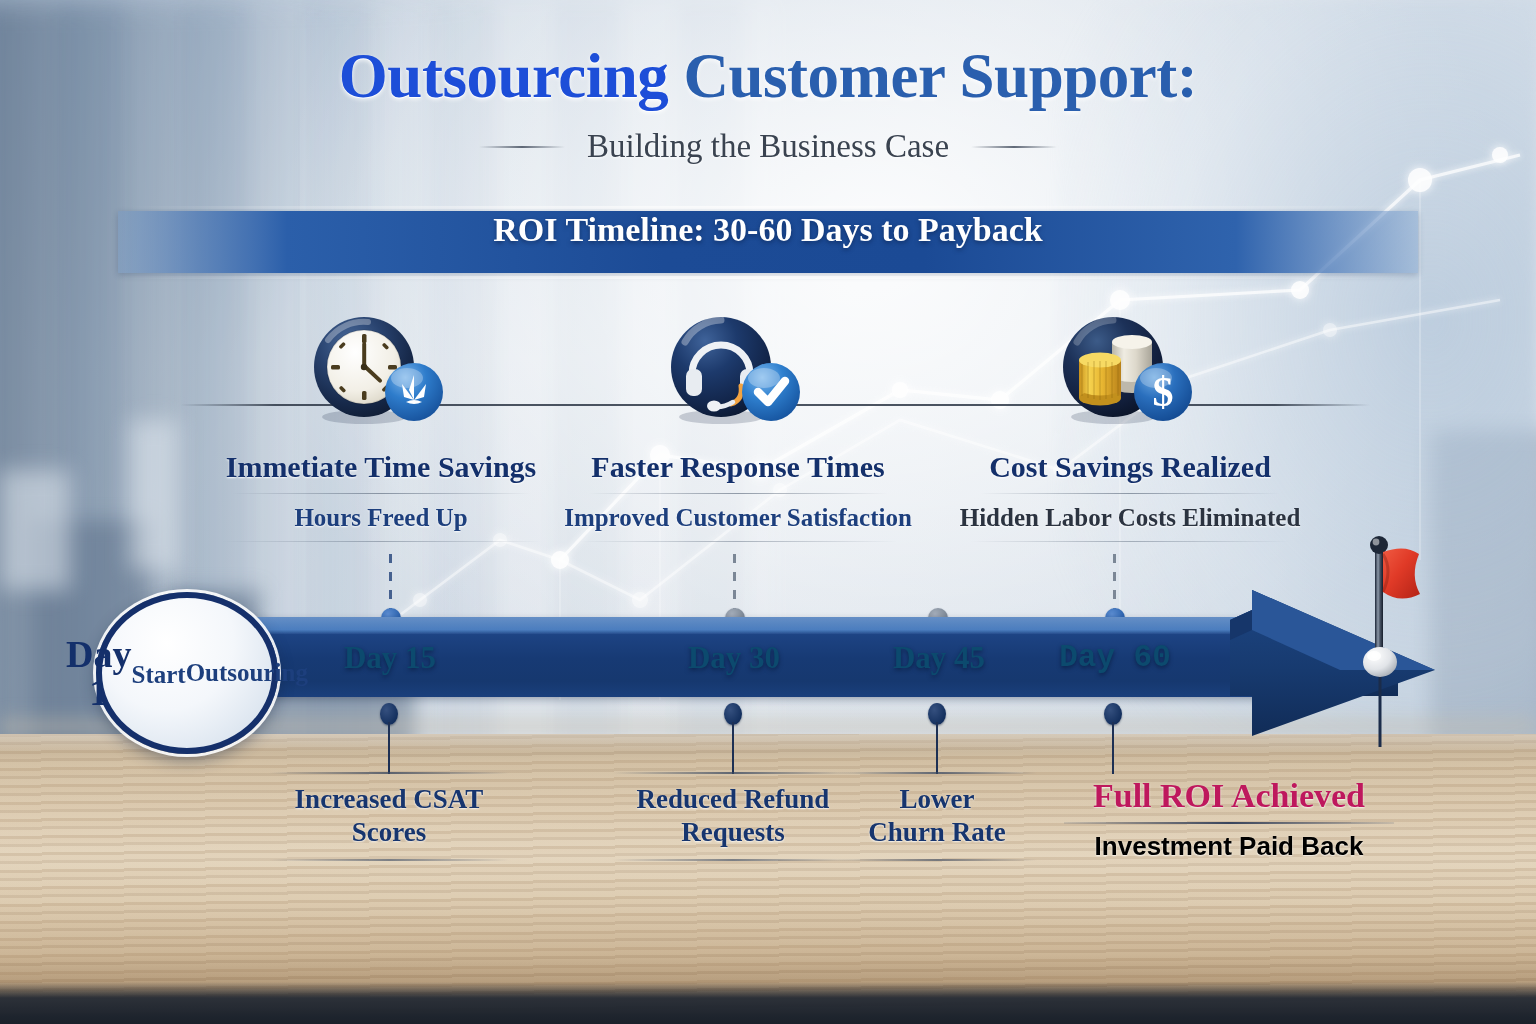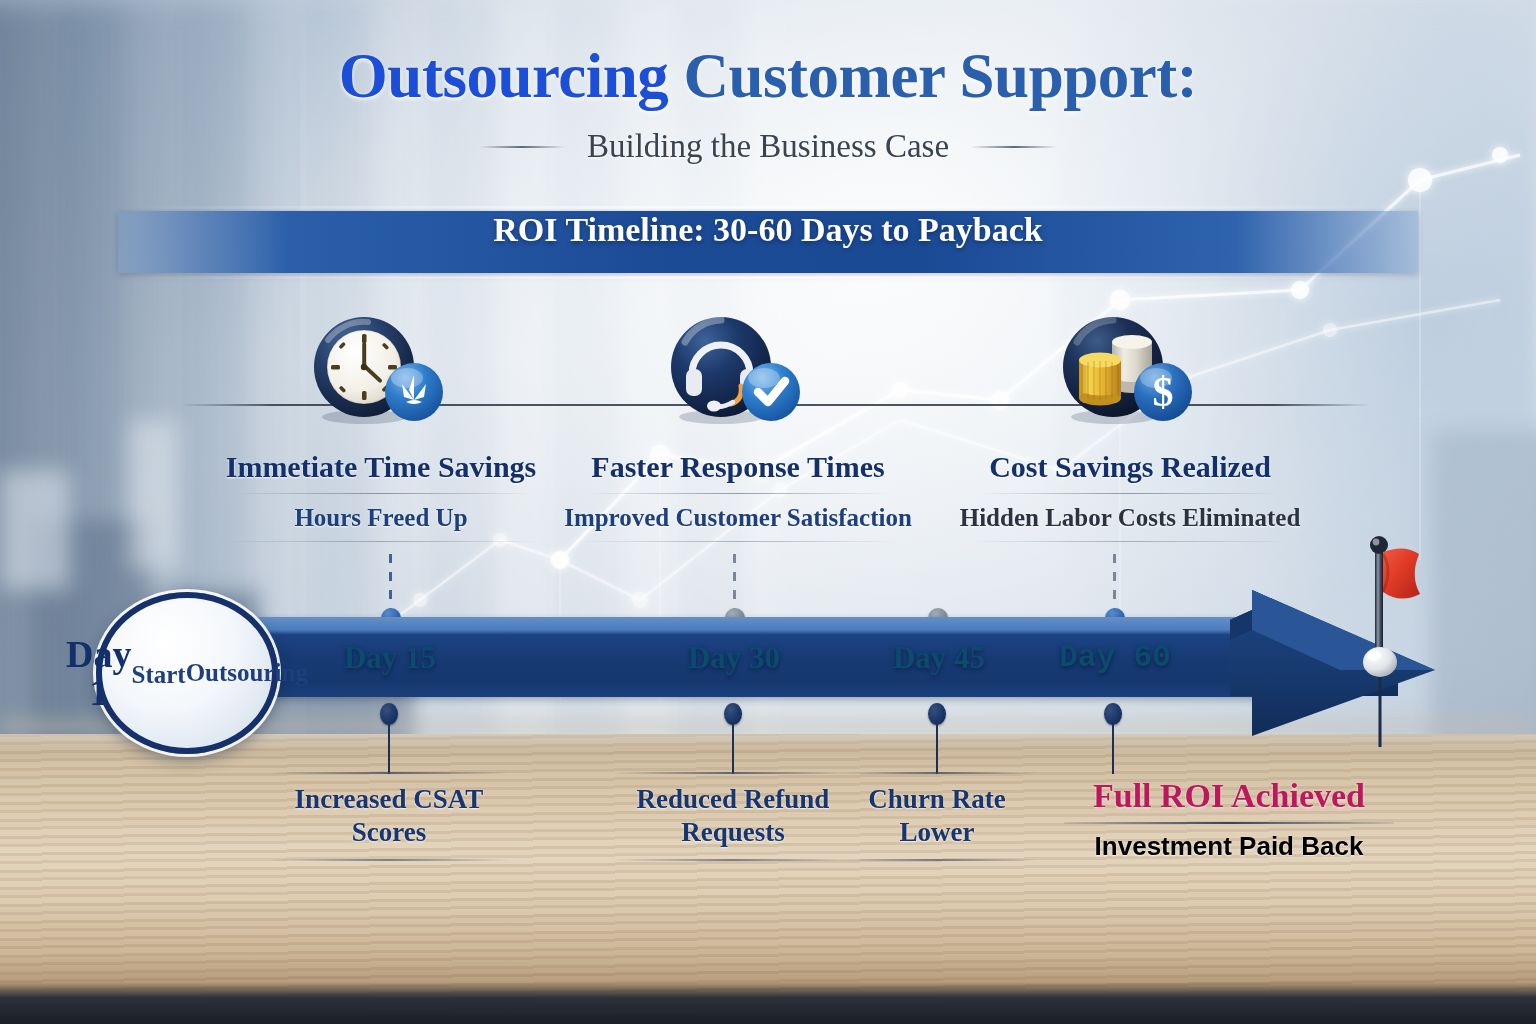--- a/index.html
+++ b/index.html
@@ -568,22 +568,22 @@
 
   <div class="bot-item" style="left:568px;top:772px;">
     <div class="bot-rule"></div>
     <div class="bot-title">Reduced Refund</div>
     <div class="bot-title">Requests</div>
     <div class="bot-rule-b"></div>
   </div>
 
   <div class="bot-item" style="left:772px;top:772px;width:330px;">
     <div class="bot-rule" style="width:200px;"></div>
+    <div class="bot-title">Lower</div>
     <div class="bot-title">Churn Rate</div>
-    <div class="bot-title">Lower</div>
     <div class="bot-rule-b" style="width:200px;"></div>
   </div>
 
   <div class="bot-item" style="left:1048px;top:776px;width:362px;">
     <div class="bot-final-title">Full ROI Achieved</div>
     <div class="bot-final-rule"></div>
     <div class="bot-final-sub">Investment Paid Back</div>
   </div>
 
 </div>

